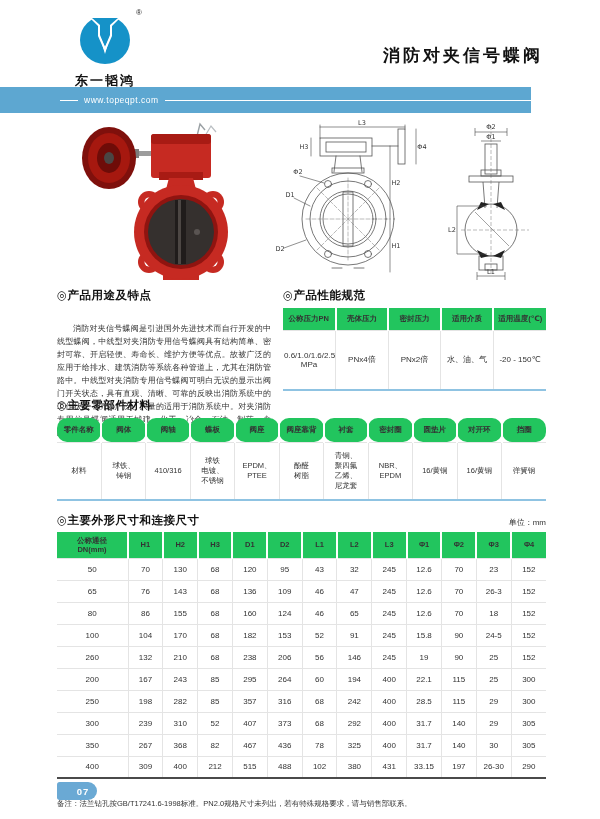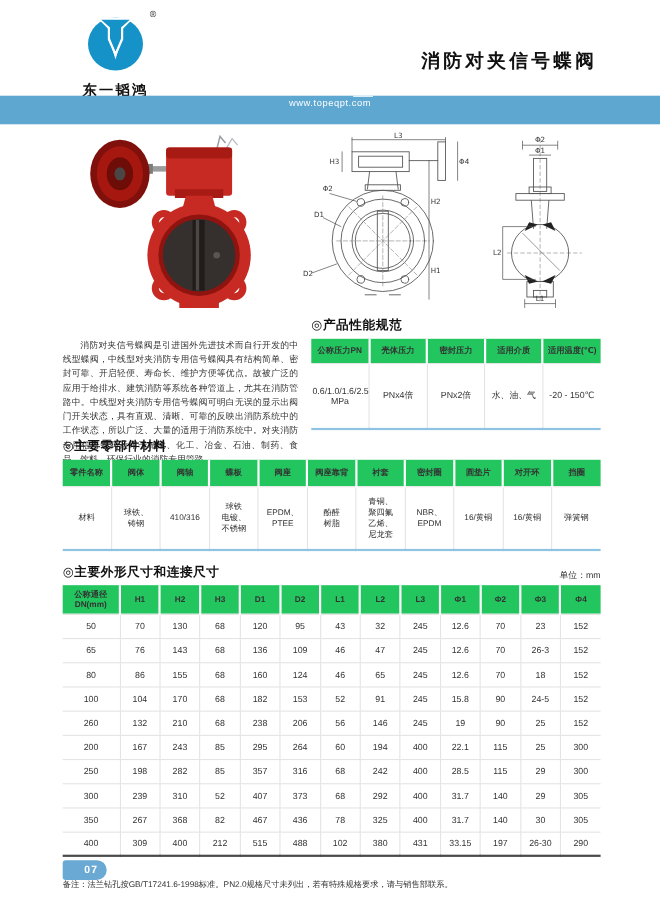--- a/index.html
+++ b/index.html
@@ -8,21 +8,21 @@
   .page { position:relative; width:600px; height:819px; background:#fff; overflow:hidden; margin:0 auto; }
 
   
   .logo-wrap { position:absolute; left:57px; top:10px; width:96px; text-align:center; }
   .logo-mark { position:relative; display:inline-block; width:54px; height:56px; }
   .logo-reg { position:absolute; right:-10px; top:-2px; font-size:8px; color:#222; }
   .company-name { margin-top:2px; font-size:13px; font-weight:bold; letter-spacing:2px; color:#111; white-space:nowrap; }
   .page-title { position:absolute; right:57px; top:44px; font-size:17px; font-weight:bold; letter-spacing:3px; color:#111; }
 
   
-  .band { position:absolute; left:0; top:87px; width:600px; height:26px; background:#5da7d1; display:flex; align-items:center;flex-direction:column; }
+  .band { position:absolute; left:0; top:87px; width:531px; height:26px; background:#5da7d1; display:flex; align-items:center; }
   .band .dash { width:18px; height:1px; background:#fff; margin-left:60px; }
   .band .site { color:#fff; font-size:8.5px; letter-spacing:.5px; padding:0 6px; white-space:nowrap; }
   .band .rule { flex:1; height:1px; background:#fff; }
 
   
   .figures { position:absolute; left:57px; top:120px; width:490px; height:165px; }
   .fig { position:absolute; top:0; }
   .fig-photo { left:2px; width:206px; height:162px; }
   .fig-front { left:213px; width:160px; height:162px; }
   .fig-side  { left:374px; width:116px; height:162px; }
@@ -45,31 +45,31 @@
 
   
   .specs { position:absolute; left:283px; top:288px; width:263px; }
   .specs table { margin-top:5px; border-bottom:2px solid #8fc3e2; }
   .specs th { font-size:7.5px; height:22px; padding:2px 1px; }
   .specs td { font-size:8px; height:60px; padding:2px 1px; }
 
   
   .materials { position:absolute; left:57px; top:398px; width:489px; }
   .materials table { margin-top:5px; border-bottom:2px solid #8fc3e2; }
-  .materials th { font-size:7.5px; height:24px; padding:2px 0; }
+  .materials th { font-size:7.5px; height:24px; padding:2px 0;border-radius:10px; }
   .materials td { font-size:7.5px; height:58px; padding:2px 0; line-height:1.35; }
 
   
   .dims { position:absolute; left:57px; top:505px; width:489px; }
   .dims-head { display:flex; justify-content:space-between; align-items:flex-end; }
   .dims-unit { font-size:8px; color:#333;margin-top:12px; }
   .dims table { margin-top:4px; border-bottom:2px solid #4a4a4a; }
   .dims th { font-size:7.5px; height:26px; line-height:1.2; padding:1px 0; }
   .dims td { font-size:8px; height:22px; padding:0; }
-  .dims th:first-child { width:52px; }
+  .dims th:first-child { width:71px; }
   .dims-note { margin-top:20px; font-size:7.5px; color:#333; }
 
   
   .page-badge { position:absolute; left:57px; top:782px; width:40px; height:18px; background:#6aa9d4; color:#fff;
     font-size:9.5px; font-weight:bold; display:flex; align-items:center; justify-content:center;
     border-radius:3px 10px 10px 3px; letter-spacing:1px;padding-left:12px; }
 </style>
 </head>
 <body>
 
@@ -230,20 +230,21 @@
           <text x="60" y="9" text-anchor="middle">Φ2</text>
           <text x="60" y="19" text-anchor="middle">Φ1</text>
           <text x="21" y="112" text-anchor="middle">L2</text>
           <text x="60" y="154" text-anchor="middle">L1</text>
         </g>
       </svg>
     </div>
   </div>
 
   <div class="features">
+    <div class="sec-heading">◎产品用途及特点</div>
     <p>消防对夹信号蝶阀是引进国外先进技术而自行开发的中线型蝶阀，中线型对夹消防专用信号蝶阀具有结构简单、密封可靠、开启轻便、寿命长、维护方便等优点。故被广泛的应用于给排水、建筑消防等系统各种管道上，尤其在消防管路中。中线型对夹消防专用信号蝶阀可明白无误的显示出阀门开关状态，具有直观、清晰、可靠的反映出消防系统中的工作状态，所以广泛、大量的适用于消防系统中。对夹消防专用信号蝶阀适用于城建、化工、冶金、石油、制药、食品、饮料、环保行业的消防专用管路。</p>
   </div>
 
   <div class="specs">
     <div class="sec-heading">◎产品性能规范</div>
     <table>
         <thead>
           <tr>
             <th>公称压力PN</th>
             <th>壳体压力</th>

